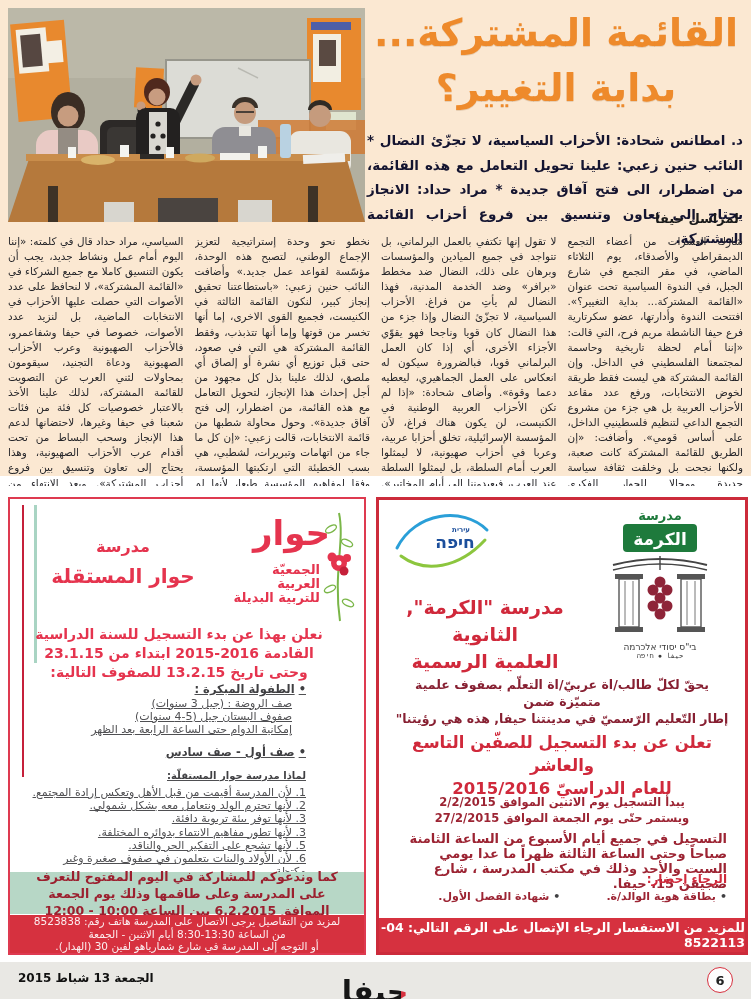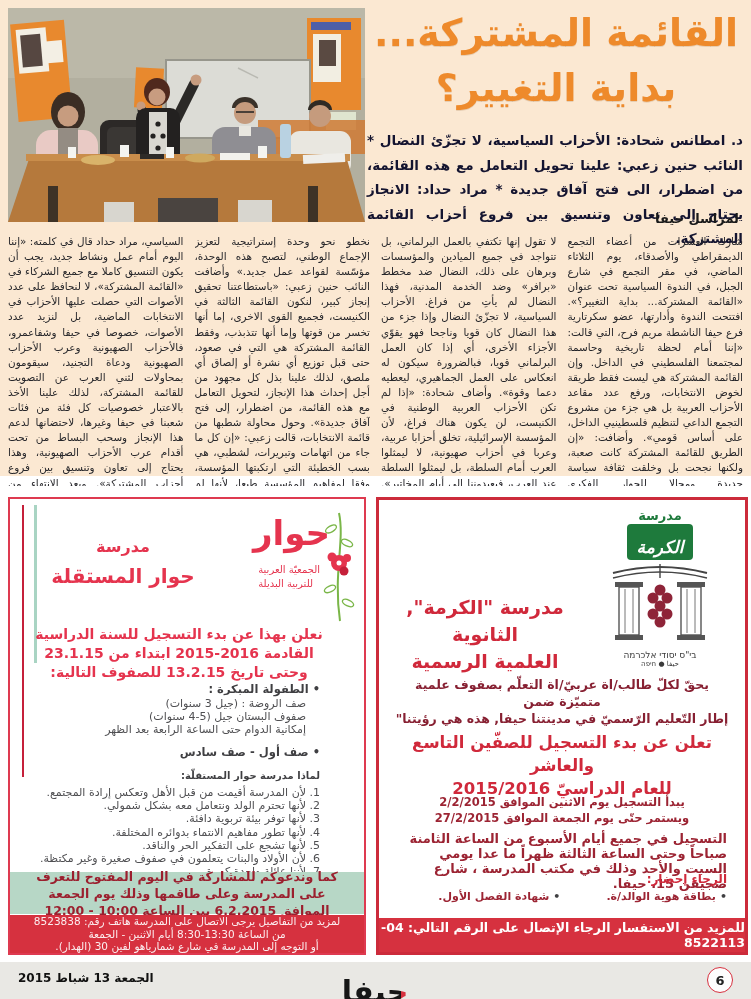--- a/index.html
+++ b/index.html
@@ -20,44 +20,44 @@
   
   .ad { position:absolute; top:497px; height:458px; background:#ffffff; }
 
   
   .ad-hiwar { left:8px; width:358px; border:2px solid #de3a50; }
   .hiwar-line-red { position:absolute; right:auto; left:12px; top:6px; width:2px; height:272px; background:#c5203a; }
   .hiwar-line-teal { position:absolute; left:24px; top:6px; width:3px; height:158px; background:#a9d4c3; }
   .hiwar-header { position:absolute; top:12px; right:6px; left:30px; height:112px; }
   .hiwar-logo { position:absolute; right:2px; top:0; width:128px; height:112px; }
   .hiwar-logo-word { position:absolute; right:26px; top:2px; font-size:34px; font-weight:bold; color:#e5344e; }
-  .hiwar-logo-sub { position:absolute; right:36px; top:52px; font-size:10px; font-weight:normal; color:#e5344e; text-align:left; line-height:14px; }
+  .hiwar-logo-sub { position:absolute; right:36px; top:52px; font-size:13px; font-weight:bold; color:#e5344e; text-align:right; line-height:14px; }
   .hiwar-branch { position:absolute; right:0; top:0; }
   .hiwar-name { position:absolute; right:160px; top:26px; width:150px; text-align:center; color:#e5344e; font-weight:bold; }
   .hiwar-name .n1 { font-size:16px; letter-spacing:4px; }
   .hiwar-name .n2 { font-size:20px; margin-top:8px; }
   .hiwar-announce { position:absolute; top:126px; left:18px; right:34px; text-align:center; color:#e5344e; font-weight:bold; font-size:14px; line-height:19px; }
-  .hiwar-body { position:absolute; top:184px; right:44px; left:16px; color:#4f4f52; font-size:11px; line-height:12.8px; }
+  .hiwar-body { position:absolute; top:184px; right:58px; left:16px; color:#4f4f52; font-size:11px; line-height:12.8px;text-decoration:underline; }
   .h-bullet-title { font-weight:bold; color:#3f3f42; font-size:11.5px; margin-bottom:2px; }
   .h-indent { padding-right:14px; line-height:12.6px; margin-bottom:0.5px; }
   .h-gap { height:9px; }
   .why-title { font-weight:bold; color:#3f3f42; font-size:10px; margin-bottom:3px; }
   .reason { line-height:13.3px; }
   .bullet-dot::before { content:"•"; margin-left:4px; color:#3f3f42; }
   .hiwar-greenband { position:absolute; left:0; right:0; top:373px; height:42px; background:#b7d7c6; display:flex; align-items:center; justify-content:center; text-align:center; color:#9b1f2e; font-weight:bold; font-size:12.5px; line-height:17px; padding:0 14px; }
   .hiwar-redband { position:absolute; left:0; right:0; bottom:0; height:38px; background:#d6313f; color:#fceef0; font-weight:normal; font-size:10.5px; line-height:12.6px; text-align:center; display:flex; flex-direction:column; justify-content:center; }
 
   
   .ad-karma { left:376px; width:372px; border:3px solid #cc2b3b; }
   .haifa-muni-logo { position:absolute; left:12px; top:6px; width:110px; height:78px; }
   .karma-logo { position:absolute; right:10px; top:8px; width:150px; height:158px; text-align:center; }
   .karma-logo .k1 { font-size:13px; font-weight:bold; color:#1e7a3c; letter-spacing:2px; }
-  .karma-logo .k2 { display:inline-block; font-size:17px; font-weight:bold; color:#ffffff; background:#1e7a3c; border-radius:4px; padding:13px 10px 3px; margin-top:1px;font-style:italic; }
+  .karma-logo .k2 { display:inline-block; font-size:17px; font-weight:bold; color:#ffffff; background:#1e7a3c; border-radius:4px; padding:5px 10px 3px; margin-top:1px; }
   .karma-logo .k-heb { font-size:9px; color:#3a3a3a; margin-top:2px; }
-  .karma-logo .k-city { font-size:7px; color:#3a3a3a; }
+  .karma-logo .k-city { font-size:7px; color:#3a3a3a;font-family:Liberation Mono, monospace; }
   .karma-title { position:absolute; top:94px; right:168px; left:14px; text-align:center; color:#d0293b; font-weight:bold; font-size:19px; line-height:27px; }
   .karma-vision { position:absolute; top:176px; left:16px; right:16px; text-align:center; color:#872032; font-weight:bold; font-size:12.5px; line-height:17px; }
   .karma-register { position:absolute; top:231px; left:16px; right:16px; text-align:center; color:#d0293b; font-weight:bold; font-size:16.5px; line-height:23px; }
   .karma-dates { position:absolute; top:294px; left:16px; right:16px; text-align:center; color:#9c2433; font-weight:bold; font-size:11.5px; line-height:16px; }
   .karma-details { position:absolute; top:331px; right:18px; left:18px; text-align:right; color:#9c2433; font-weight:bold; font-size:13px; line-height:15px; }
   .karma-bring-title { position:absolute; top:372px; right:18px; color:#d0293b; font-weight:bold; font-size:12px; }
   .karma-bring-items { position:absolute; top:390px; right:18px; left:18px; display:flex; gap:46px; color:#9c2433; font-weight:bold; font-size:11px; }
   .karma-redband { position:absolute; left:0; right:0; bottom:0; height:34px; background:#d6313f; color:#ffffff; font-weight:bold; font-size:12.5px; display:flex; align-items:center; justify-content:center;text-align:right; }
 
   
@@ -211,37 +211,45 @@
       <div class="h-indent">صف الروضة : (جيل 3 سنوات)</div>
       <div class="h-indent">صفوف البستان جيل (5-4 سنوات)</div>
       <div class="h-indent">إمكانية الدوام حتى الساعة الرابعة بعد الظهر</div>
       <div class="h-gap"></div>
       <div class="h-bullet-title bullet-dot">صف أول - صف سادس</div>
       <div class="h-gap"></div>
       <div class="why-title">لماذا مدرسة حوار المستقلّة:</div>
       <div class="reason">1. لأن المدرسة أقيمت من قبل الأهل وتعكس إرادة المجتمع.</div>
       <div class="reason">2. لأنها تحترم الولد ونتعامل معه بشكل شمولي.</div>
       <div class="reason">3. لأنها توفر بيئة تربوية دافئة.</div>
-      <div class="reason">4. لأنها تطور مفاهيم الانتماء بدوائره المختلفة.</div>
+      <div class="reason">3. لأنها تطور مفاهيم الانتماء بدوائره المختلفة.</div>
       <div class="reason">5. لأنها تشجع على التفكير الحر والناقد.</div>
       <div class="reason">6. لأن الأولاد والبنات يتعلمون في صفوف صغيرة وغير مكتظة.</div>
       <div class="reason">7. لأننا عائلة واحدة كبيرة.</div>
     </div>
 
     <div class="hiwar-greenband">كما وندعوكم للمشاركة في اليوم المفتوح للتعرف على المدرسة وعلى طاقمها وذلك يوم الجمعة الموافق 6.2.2015 بين الساعة 10:00 - 12:00</div>
 
     <div class="hiwar-redband">
       <div>لمزيد من التفاصيل يرجى الاتصال على المدرسة هاتف رقم: 8523838</div>
       <div>من الساعة 13:30-8:30 أيام الاثنين - الجمعة</div>
       <div>أو التوجه إلى المدرسة في شارع شمارياهو لفين 30 (الهدار).</div>
     </div>
   </section>
 
   <section class="ad ad-karma">
 
+    <div class="haifa-muni-logo">
+      <svg width="110" height="78" viewBox="0 0 110 78">
+        <path d="M6,42 C24,6 72,0 96,24" stroke="#2a9fd8" stroke-width="3" fill="none" stroke-linecap="round"></path>
+        <path d="M10,50 C34,68 68,62 94,34" stroke="#8cc63e" stroke-width="3" fill="none" stroke-linecap="round"></path>
+        <text x="70" y="26" font-size="7" fill="#1c4f9c" text-anchor="middle" font-weight="bold">עירית</text>
+        <text x="64" y="42" font-size="17" fill="#1c4f9c" text-anchor="middle" font-weight="bold">חיפה</text>
+      </svg>
+    </div>
 
     <div class="karma-logo">
       <div class="k1">مدرسة</div>
       <div class="k2">الكرمة</div>
       <svg width="118" height="84" viewBox="0 0 118 84">
         <path d="M12,13 Q59,1 106,13" stroke="#444" stroke-width="2" fill="none"></path>
         <path d="M12,18 Q59,6 106,18" stroke="#444" stroke-width="1.4" fill="none"></path>
         <line x1="59" y1="4" x2="59" y2="18" stroke="#444" stroke-width="1.4"></line>
         <g>
           <rect x="14" y="22" width="28" height="5" fill="#555"></rect>

